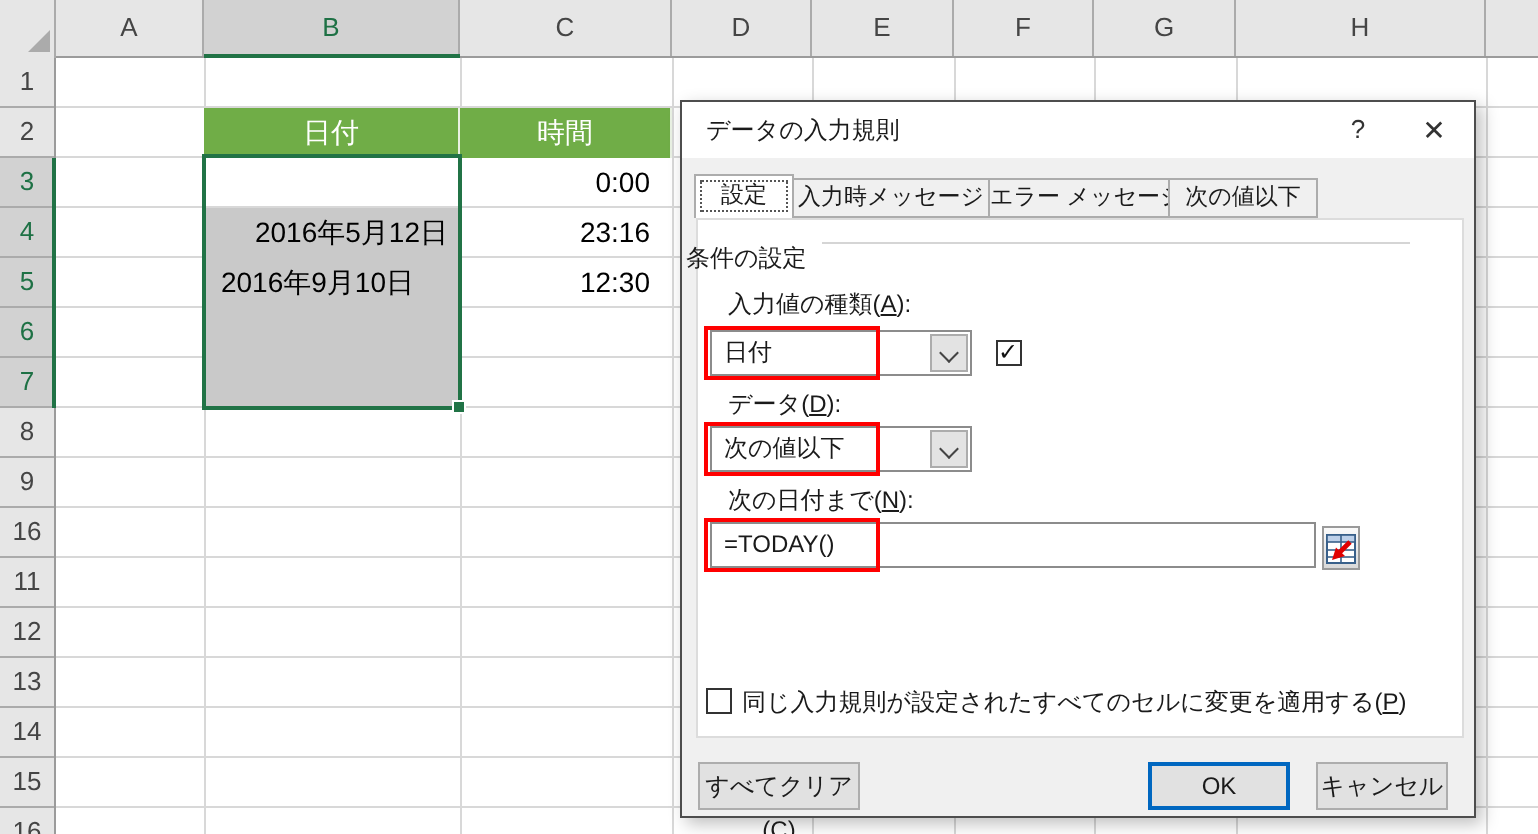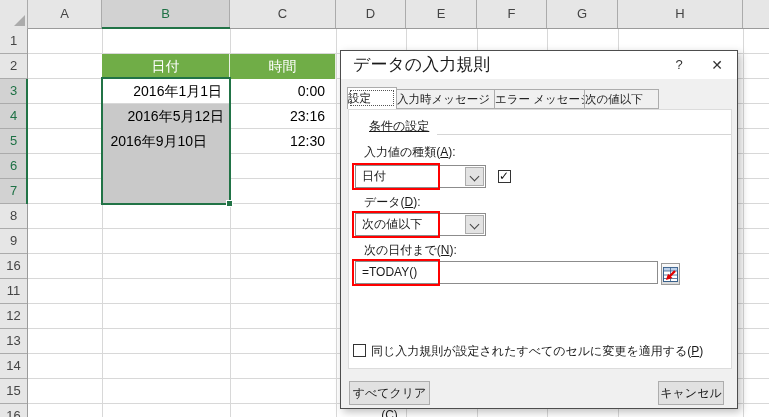--- a/index.html
+++ b/index.html
@@ -29,33 +29,33 @@
   .cell.green{background:#70AD47;color:#fff;text-align:center;border-right:1px solid #E9F1E3;}
   .cell.num{text-align:right;padding-right:6px;}
   .sel-fill{position:absolute;left:103px;top:104px;width:126px;height:99px;background:#C9C9C9;}
   .sel-border{position:absolute;left:101px;top:77px;width:130px;height:128px;border:2px solid #217346;}
   .fill-handle{position:absolute;left:226px;top:200px;width:7px;height:7px;background:#217346;border:1px solid #fff;}
 
   
   .dialog{position:absolute;left:340px;top:50px;width:398px;height:359px;background:#F0F0F0;
           border:1px solid #4D4D4D;box-shadow:3px 3px 8px rgba(0,0,0,.25);font-size:12px;color:#1a1a1a;}
   .dlg-title{position:absolute;left:0;top:0;right:0;height:28px;background:#fff;}
-  .dlg-title-text{position:absolute;left:12px;top:0;line-height:28px;font-size:17px;color:#1a1a1a;}
+  .dlg-title-text{position:absolute;left:12px;top:0;line-height:28px;font-size:12px;color:#1a1a1a;}
   .dlg-sysbtn{position:absolute;top:0;width:32px;height:28px;line-height:28px;text-align:center;
               font-size:13px;color:#333;cursor:default;}
   .dlg-help{right:42px;} .dlg-close{right:4px;font-size:14px;}
   .tabs{position:absolute;left:6px;top:36px;height:22px;display:flex;align-items:flex-end;}
-  .tab{height:20px;line-height:19px;text-align:left;font-size:11.5px;background:#F0F0F0;
+  .tab{height:20px;line-height:19px;text-align:center;font-size:11.5px;background:#F0F0F0;
        border:1px solid #ACACAC;border-left:none;white-space:nowrap;overflow:hidden;}
   .tab:first-child{border-left:1px solid #ACACAC;}
   .tab.active{height:22px;line-height:21px;background:#fff;border-bottom:none;position:relative;z-index:3;
               outline:1px dotted #555;outline-offset:-4px;}
   .t1{width:50px}.t2{width:98px}.t3{width:90px}.t4{width:74px}
   .page{position:absolute;left:7px;top:58px;width:384px;height:260px;background:#fff;border:1px solid #DCDCDC;}
-  .grouprow{position:absolute;left:28px;top:70px;width:376px;height:14px;display:flex;align-items:flex-end;text-decoration:underline;}
+  .grouprow{position:absolute;left:2px;top:70px;width:376px;height:14px;display:flex;align-items:flex-start;}
   .grouprow .lbl{white-space:nowrap;}
   .grouprow .rule{flex:1;height:1px;background:#D5D5D5;margin-left:8px;margin-right:14px;}
   .fldlbl{position:absolute;left:23px;height:14px;line-height:14px;white-space:nowrap;}
   .combo{position:absolute;left:14px;width:131px;height:23px;background:#fff;border:1px solid #8C8C8C;}
   .combo .val{position:absolute;left:6px;top:0;line-height:21px;}
   .combo .dd{position:absolute;right:1px;top:1px;bottom:1px;width:19px;background:#E3E3E3;border:1px solid #ACACAC;}
   .chev{position:absolute;left:5px;top:5px;width:7px;height:7px;border-right:1.5px solid #444;
         border-bottom:1.5px solid #444;transform:rotate(45deg);}
   .txtinput{position:absolute;left:14px;top:210px;width:303px;height:23px;background:#fff;border:1px solid #8C8C8C;padding-left:17px;}
   .txtinput .val{position:absolute;left:6px;line-height:21px;}
@@ -119,21 +119,20 @@
     <div class="rowhdr" style="top:329px">13</div>
     <div class="rowhdr" style="top:354px">14</div>
     <div class="rowhdr" style="top:379px">15</div>
     <div class="rowhdr" style="top:404px">16</div>
     <div class="rowhdr-green-edge"></div>
 
     <div class="sel-fill"></div>
 
     <div class="cell green" style="left:102px;top:54px;width:128px">日付</div>
     <div class="cell green" style="left:230px;top:54px;width:106px">時間</div>
-    <div class="cell num" style="left:102px;top:79px;width:126px">2016年1月1日</div>
     <div class="cell num" style="left:104px;top:104px;width:126px">2016年5月12日</div>
     <div class="cell num" style="left:102px;top:129px;width:111px">2016年9月10日</div>
     <div class="cell num" style="left:230px;top:79px;width:101px">0:00</div>
     <div class="cell num" style="left:230px;top:104px;width:101px">23:16</div>
     <div class="cell num" style="left:230px;top:129px;width:101px">12:30</div>
 
     <div class="sel-border"></div>
     <div class="fill-handle"></div>
   </div>
 
@@ -195,16 +194,17 @@
         <line x1="7.5" y1="0.5" x2="7.5" y2="14.5" stroke="#39608A" stroke-width="0.8"></line>
         <line x1="12" y1="4" x2="6" y2="10" stroke="#E00000" stroke-width="2.4"></line>
         <polygon points="3,13 9.5,11 5,6.8" fill="#E00000"></polygon>
       </svg>
     </button>
 
     <div class="cb" style="left:12px;top:293px"></div>
     <div class="cblbl" style="left:30px;top:293px">同じ入力規則が設定されたすべてのセルに変更を適用する(<u>P</u>)</div>
 
     <button class="btn" style="left:8px;width:81px">すべてクリア(<u>C</u>)</button>
+    <button class="btn default" style="left:233px;width:71px">OK</button>
     <button class="btn" style="left:317px;width:66px">キャンセル</button>
   </div>
 
 </div>
 
 </body></html>

